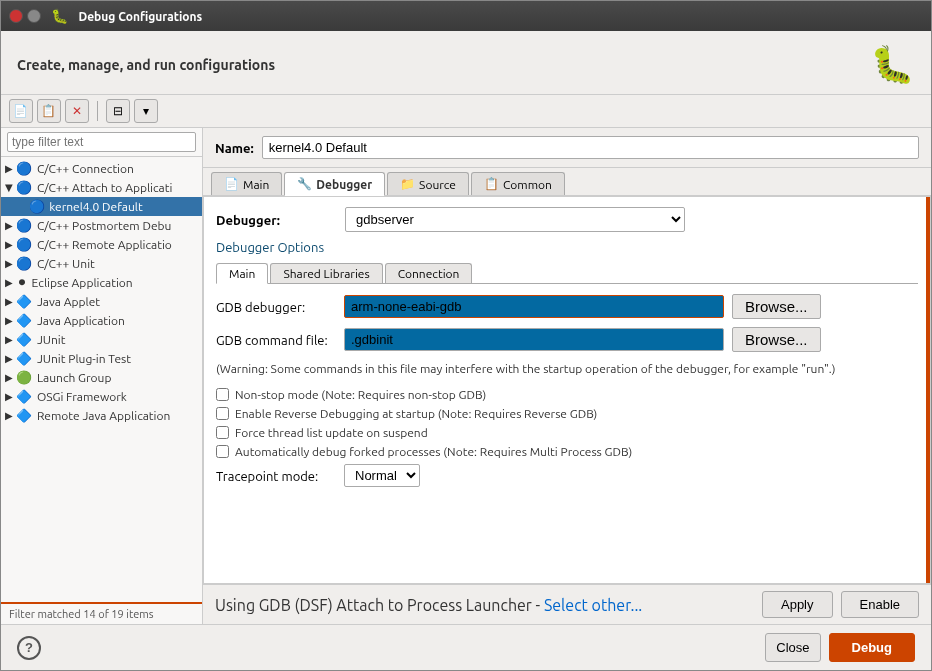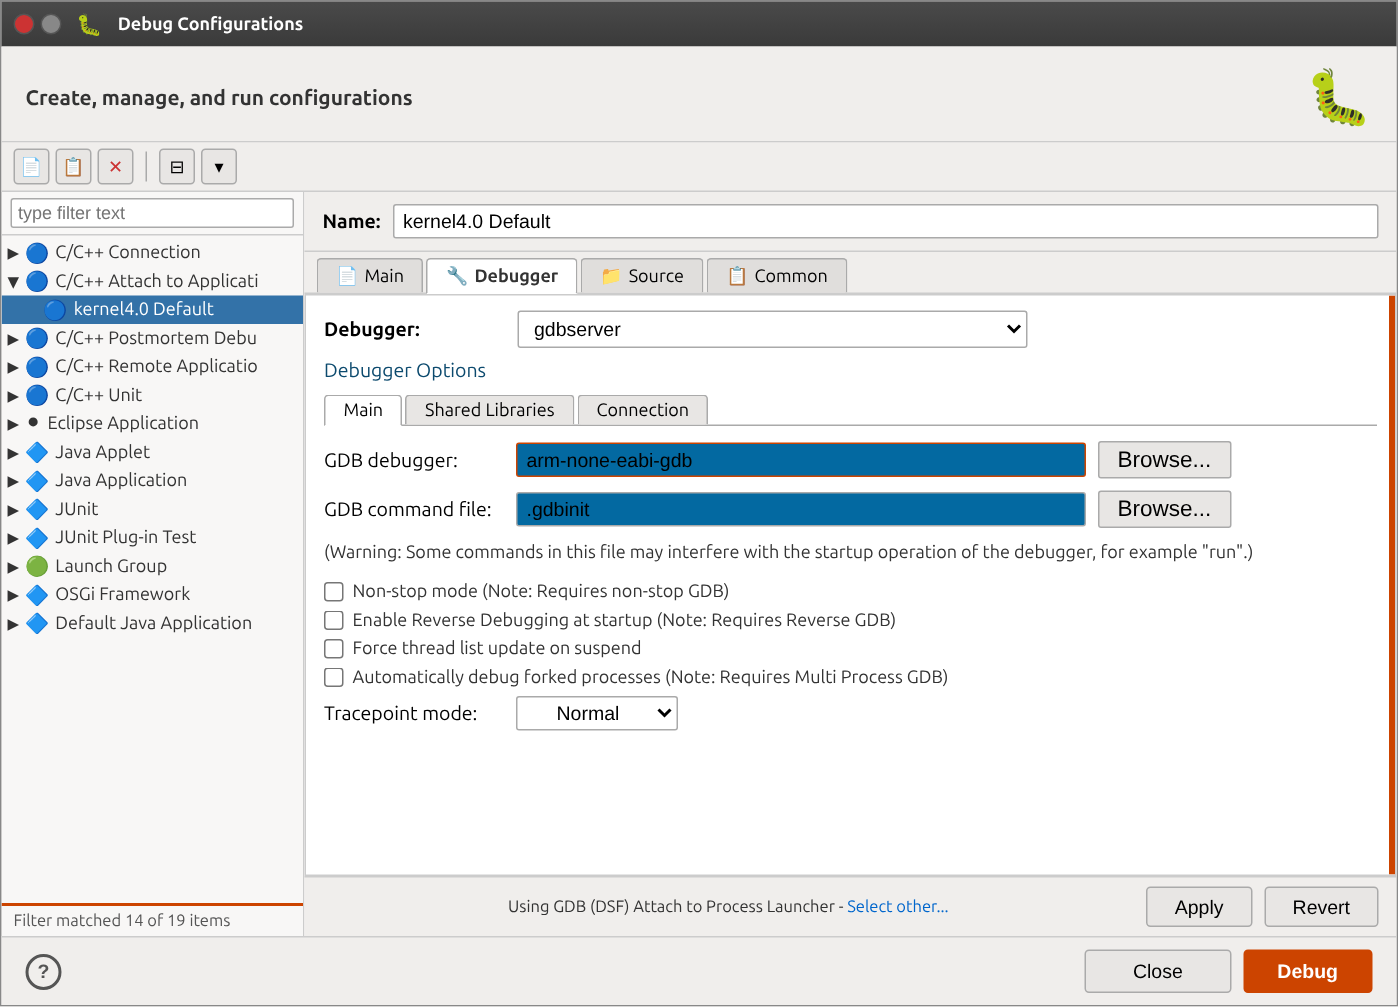--- a/index.html
+++ b/index.html
@@ -314,40 +314,39 @@
       display: flex;
       align-items: center;
       gap: 8px;
       margin-top: 4px;
     }
     .tracepoint-label {
       font-size: 13px;
       min-width: 120px;
     }
     .tracepoint-select {
-      padding: 2px 22px;
+      padding: 2px 6px;
       border: 1px solid #aaa;
       border-radius: 2px;
       font-size: 13px;
       background: #fff;
     }
     .bottom-bar {
       background: #f0eeec;
       border-top: 1px solid #ccc;
       padding: 6px 12px;
       display: flex;
       align-items: center;
       gap: 8px;
       flex-shrink: 0;
     }
     .bottom-text {
-      font-size: 11px;
+      font-size: 16px;
       color: #333;
       flex: 1;
-      text-align: center;
     }
     .bottom-link {
       color: #0066cc;
       text-decoration: none;
       cursor: pointer;
     }
     .action-btn {
       padding: 5px 18px;
       border: 1px solid #aaa;
       background: #e8e6e4;
@@ -380,21 +379,21 @@
       justify-content: center;
       font-size: 13px;
       font-weight: bold;
       color: #555;
     }
     .footer-right {
       display: flex;
       gap: 8px;
     }
     .close-btn {
-      padding: 6px 31px;
+      padding: 6px 10px;
       border: 1px solid #aaa;
       background: #e8e6e4;
       border-radius: 3px;
       cursor: pointer;
       font-size: 13px;
     }
     .debug-btn {
       padding: 6px 22px;
       border: 1px solid #cc4400;
       background: #cc4400;
@@ -526,21 +525,21 @@
 
         <div class="tree-item parent">
           <span class="tree-arrow">▶</span>
           <span class="tree-icon">🔷</span>
           <span>OSGi Framework</span>
         </div>
 
         <div class="tree-item parent">
           <span class="tree-arrow">▶</span>
           <span class="tree-icon">🔷</span>
-          <span>Default Java Application</span>
+          <span>Remote Java Application</span>
         </div>
       </div>
       <div class="filter-status">Filter matched 14 of 19 items</div>
     </div>
 
     <div class="right-panel">
 
       <div class="name-row">
         <label class="name-label">Name:</label>
         <input class="name-input" type="text" value="kernel4.0 Default" style="">
@@ -630,21 +629,21 @@
           </select>
         </div>
       </div>
 
       <div class="bottom-bar">
         <span class="bottom-text">
           <span>Using GDB (DSF) Attach to Process Launcher - </span>
           <a class="bottom-link">Select other...</a>
         </span>
         <button class="action-btn">Apply</button>
-        <button class="action-btn">Revert</button>
+        <button class="action-btn">Enable</button>
       </div>
     </div>
   </div>
 
   <div class="footer-bar">
     <div class="footer-left">
       <button class="help-btn">?</button>
     </div>
     <div class="footer-right">
       <button class="close-btn">Close</button>

